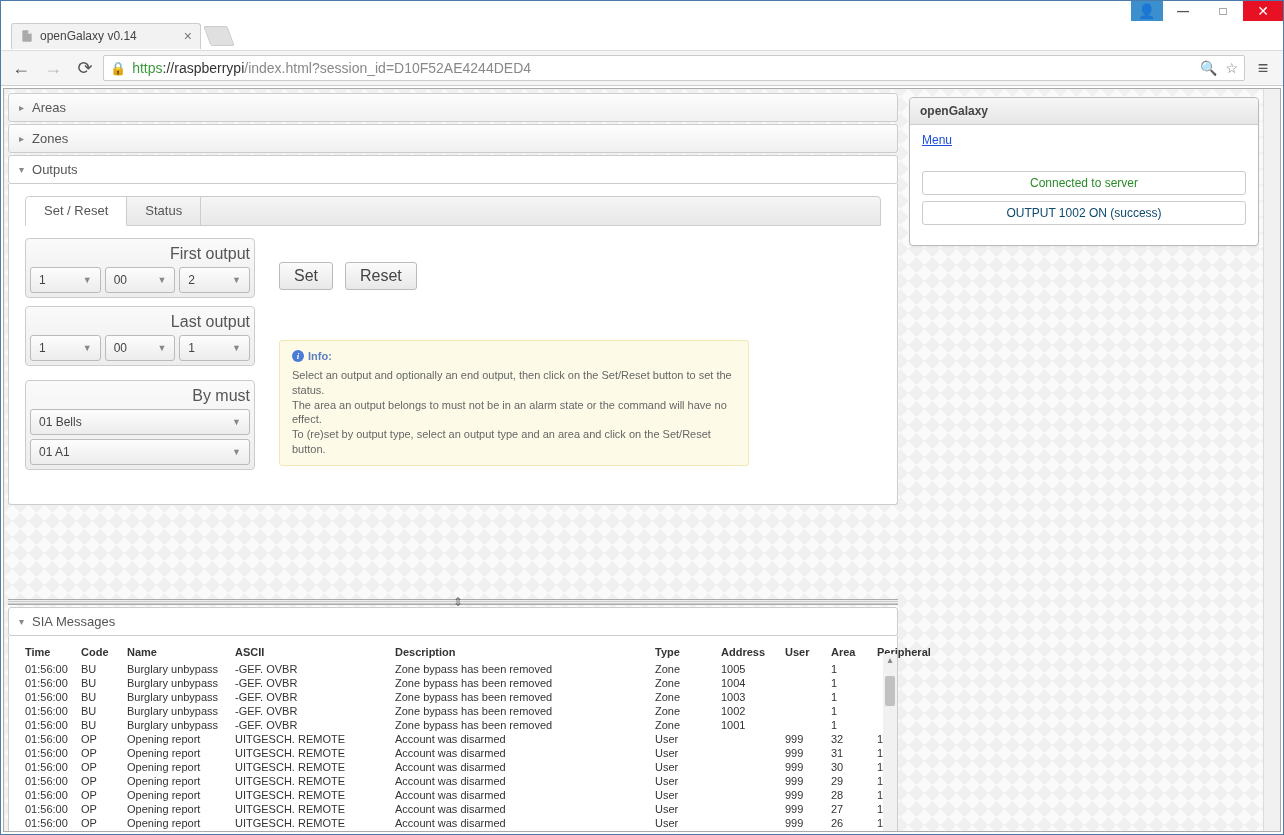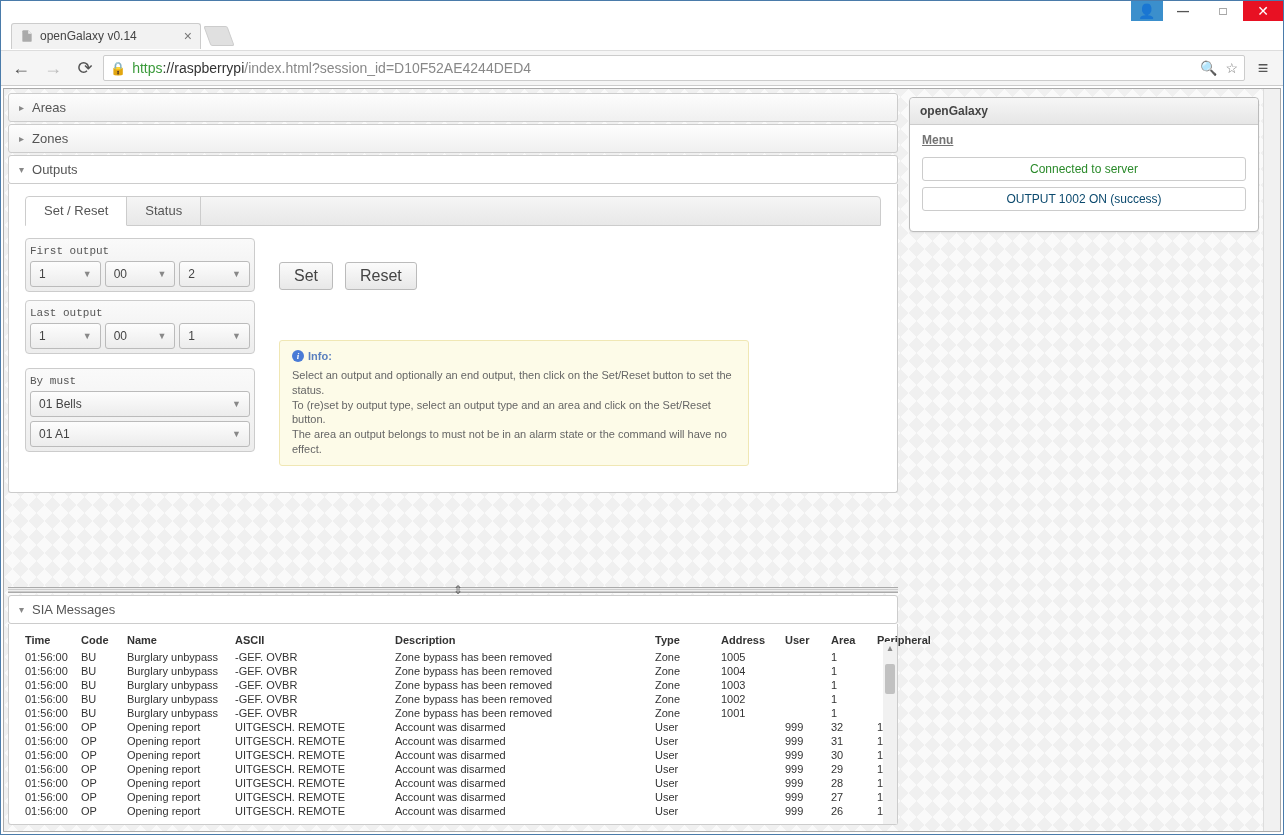--- a/index.html
+++ b/index.html
@@ -183,23 +183,22 @@
 .ctl-row { display:flex; gap:24px; align-items:flex-start; }
 .ctl-col-left { width:230px; }
 .ctl-group {
   border:1px solid #ccc;
   border-radius:4px;
   background: linear-gradient(#fafafa,#ededed);
   margin-bottom:8px;
   padding:4px;
 }
 .ctl-group-title {
-  text-align:left; color:#555; font-size:11px;
+  text-align:right; color:#555; font-size:16px;
   padding:2px 0 4px 0;
-  font-family:Liberation Mono, monospace;
 }
 .sel-row { display:flex; gap:4px; }
 .ui-select {
   flex:1;
   height:26px;
   background: linear-gradient(#fdfdfd,#ececec);
   border:1px solid #bbb;
   border-radius:3px;
   display:flex; align-items:center;
   padding: 0 8px;
@@ -286,21 +285,21 @@
   z-index:5;
 }
 .side-panel .hdr {
   background: linear-gradient(#f6f6f6,#e6e6e6);
   border-bottom:1px solid #ccc;
   padding:6px 10px;
   font-weight:bold; color:#444;
   border-radius:4px 4px 0 0;
 }
 .side-panel .body { padding:8px 12px 14px 12px; }
-.side-panel .menu { font-weight:bold; text-decoration:underline; color:#737373; margin-bottom:10px; display:block;}
+.side-panel .menu { font-weight:normal; text-decoration:underline; color:#1d4ed8; margin-bottom:24px; display:block;}
 .status-pill {
   border:1px solid #ccc;
   border-radius:3px;
   text-align:center;
   padding:4px 0;
   font-size:12px;
   margin-bottom:6px;
 }
 .status-pill.green { color:#2a8a2a; }
 .status-pill.blue { color:#0c4a6e; }
@@ -436,22 +435,22 @@
             <div style="display:flex; gap:12px; align-items:center; margin-top:24px;">
               <div class="ui-button">Set</div>
               <div class="ui-button">Reset</div>
             </div>
             <div class="info-box" style="margin-top:40px;">
               <div class="info-head">
                   <span class="i-icon">i</span>
                   <span>Info:</span>
                 </div>
               <div>Select an output and optionally an end output, then click on the Set/Reset button to set the status.</div>
+              <div>The area an output belongs to must not be in an alarm state or the command will have no effect.</div>
               <div>To (re)set by output type, select an output type and an area and click on the Set/Reset button.</div>
-              <div>The area an output belongs to must not be in an alarm state or the command will have no effect.</div>
             </div>
           </div>
         </div>
       </div>
 
       <div class="splitter"></div>
 
       <div class="accordion-header open">
         <span class="chev">▾</span>
         <span>SIA Messages</span>

